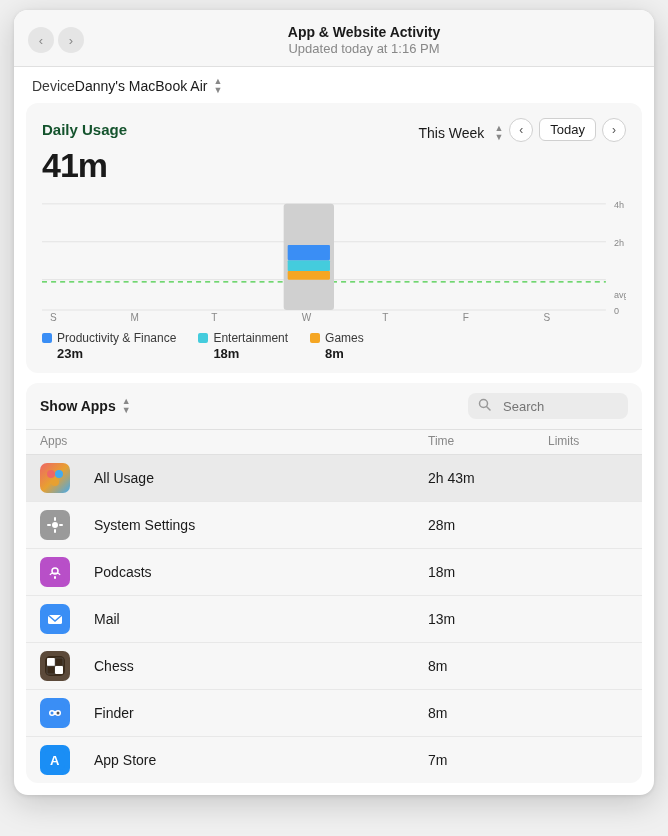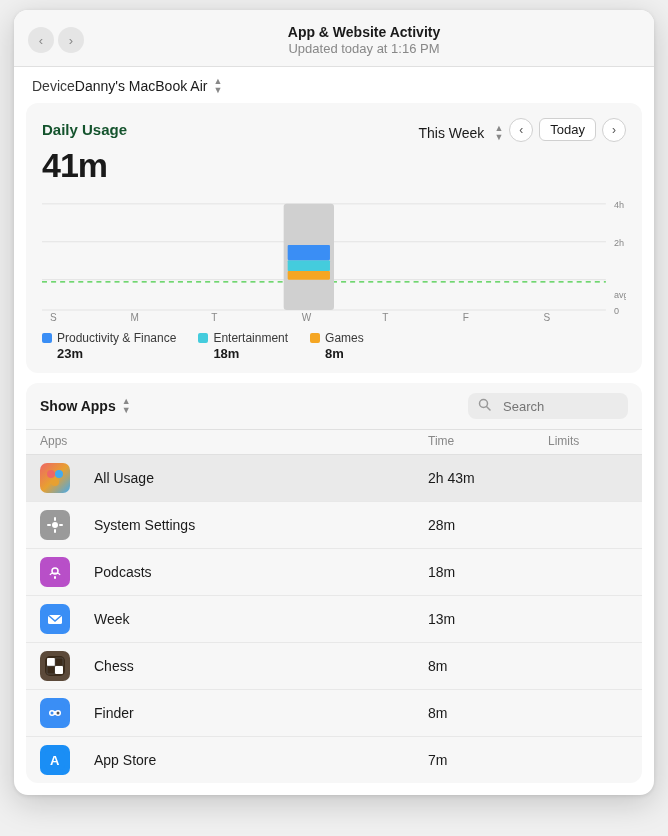--- a/index.html
+++ b/index.html
@@ -479,21 +479,21 @@
 
     <div class="table-row">
       <div class="app-cell">
         <div class="app-icon icon-mail">
           <svg width="20" height="20" viewBox="0 0 20 20">
               <rect width="20" height="20" rx="5" fill="#3a8ef5"></rect>
               <rect x="3" y="6" width="14" height="9" rx="1.5" fill="#fff"></rect>
               <polyline points="3,6 10,12 17,6" fill="none" stroke="#3a8ef5" stroke-width="1.5"></polyline>
             </svg>
         </div>
-        <span class="app-name">Week</span>
+        <span class="app-name">Mail</span>
       </div>
       <span class="app-time">13m</span>
       <span class="app-limits"></span>
     </div>
 
     <div class="table-row">
       <div class="app-cell">
         <div class="app-icon icon-chess">
           <svg width="20" height="20" viewBox="0 0 20 20">
               <rect width="20" height="20" rx="5" fill="#3a2a1a"></rect>

